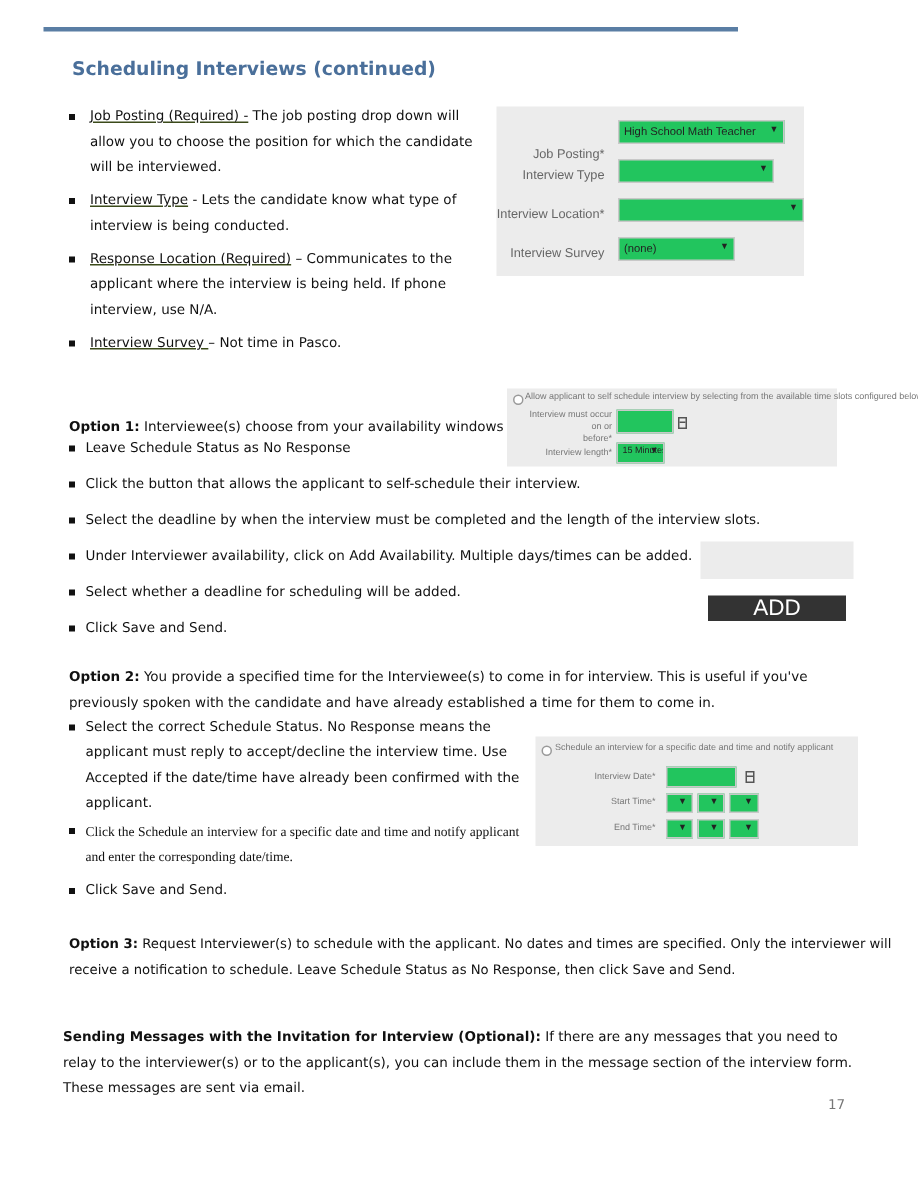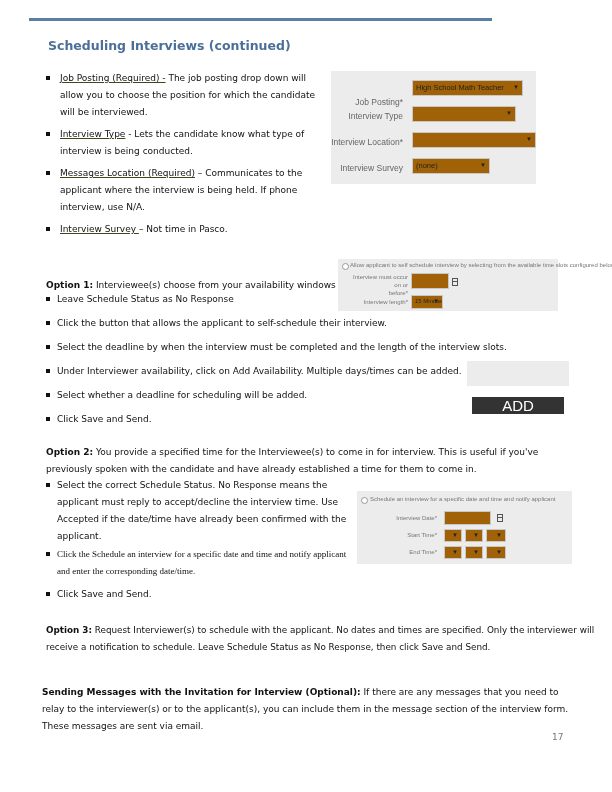--- a/index.html
+++ b/index.html
@@ -10,21 +10,21 @@
   .txt { position: absolute; font-size: 9px; line-height: 17px; color: #111; }
   .bul { position: absolute; font-size: 9px; line-height: 17px; }
   .bul .sq { position: absolute; left: 0; top: 6px; width: 4px; height: 4px; background: #111; }
   .bul .body { position: absolute; left: 14px; top: 0; }
   .u { text-decoration: underline; text-decoration-color: #3b4a1a; }
   b.opt { font-weight: bold; }
 
   
   .panel { position: absolute; background: #ececec; font-family: "Liberation Sans", sans-serif; color: #555; }
   .flabel { position: absolute; font-size: 8.5px; text-align: right; color: #666; }
-  .sel { position: absolute; background: #a16207; border: 1px solid #c8c8c8; font-size: 7.5px; color: #222;
+  .sel { position: absolute; background: #22c55e; border: 1px solid #c8c8c8; font-size: 7.5px; color: #222;
          box-sizing: border-box; padding: 2px 3px; white-space: nowrap; overflow: hidden; }
   .sel .arr { position: absolute; right: 3px; top: 3px; font-size: 6px; color: #222; }
   .tiny { position: absolute; font-size: 6px; color: #777; white-space: nowrap; }
   .cal { position: absolute; width: 6px; height: 8px; border: 1px solid #555; box-sizing: border-box; }
   .cal::after { content: ""; position: absolute; left: 0; right: 0; top: 2px; height: 1px; background: #555; }
   .btn-wrap { position: absolute; left: 467px; top: 361px; width: 102px; height: 25px; background: #ececec; }
   .btn { position: absolute; left: 5px; top: 4px; width: 92px; height: 17px; background: #333;
          color: #fff; font-family: "Liberation Sans", sans-serif; font-size: 15px; line-height: 17px;
          text-align: center; margin-top: 32px; }
   .pnum { position: absolute; left: 552px; top: 732px; font-size: 9px; color: #777; }
@@ -39,21 +39,21 @@
 <div class="bul" style="left:46px; top:70px; width:270px;">
   <span class="sq"></span>
   <div class="body" style="width:256px;"><span class="u">Job Posting (Required) -</span><span> The job posting drop down will allow you to choose the position for which the candidate will be interviewed.</span></div>
 </div>
 <div class="bul" style="left:46px; top:126px; width:270px;">
   <span class="sq"></span>
   <div class="body" style="width:256px;"><span class="u">Interview Type</span><span> - Lets the candidate know what type of interview is being conducted.</span></div>
 </div>
 <div class="bul" style="left:46px; top:165px; width:270px;">
   <span class="sq"></span>
-  <div class="body" style="width:256px;"><span class="u">Messages Location (Required)</span><span> – Communicates to the applicant where the interview is being held. If phone interview, use N/A.</span></div>
+  <div class="body" style="width:256px;"><span class="u">Response Location (Required)</span><span> – Communicates to the applicant where the interview is being held. If phone interview, use N/A.</span></div>
 </div>
 <div class="bul" style="left:46px; top:221px; width:270px;">
   <span class="sq"></span>
   <div class="body" style="width:256px;"><span class="u">Interview Survey </span><span>– Not time in Pasco.</span></div>
 </div>
 
 <div class="panel" style="left:331px; top:71px; width:205px; height:113px;">
   <div class="flabel" style="left:0; top:26px; width:72px;">Job Posting*</div>
   <div class="sel" style="left:81px; top:9px; width:111px; height:16px;">
     <span>High School Math Teacher</span><span class="arr">▼</span>

